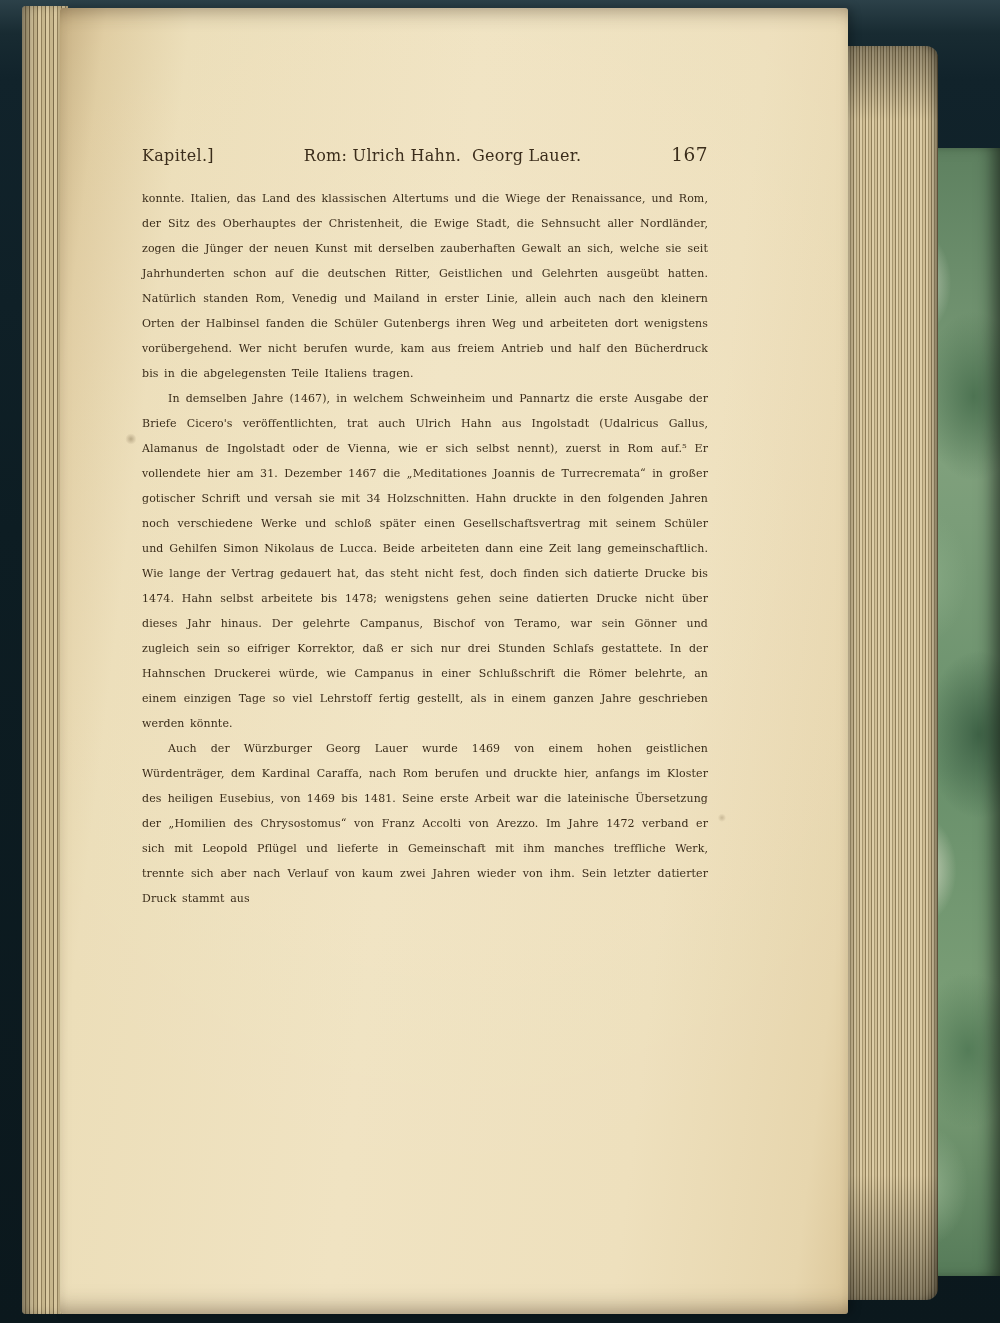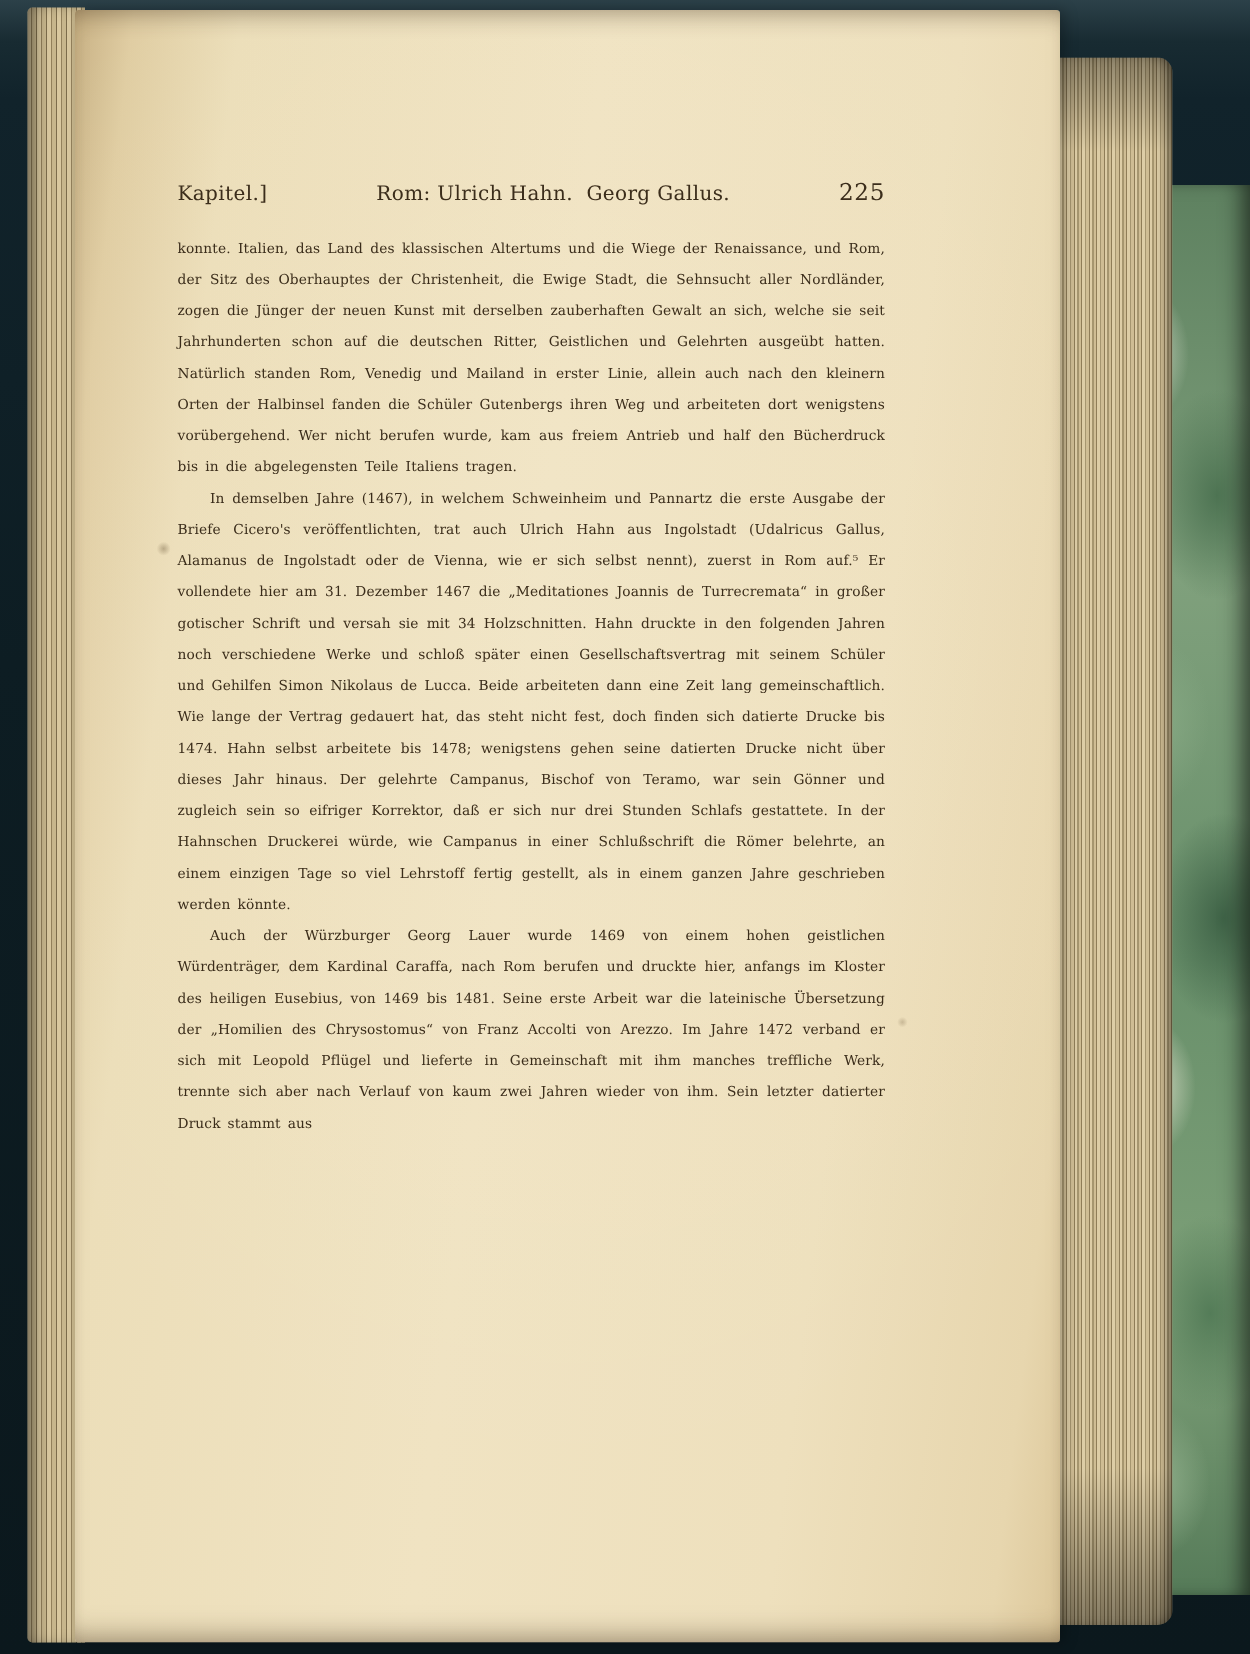--- a/index.html
+++ b/index.html
@@ -105,22 +105,22 @@
 </head>
 <body>
 
 <div class="scene">
   <div class="marble"></div>
   <div class="left-edges"></div>
   <div class="fore-edge"></div>
   <div class="page">
     <div class="running-head">
       <span class="rh-left">Kapitel.]</span>
-      <span class="rh-center">Rom: Ulrich Hahn.  Georg Gallus.</span>
-      <span class="rh-right">225</span>
+      <span class="rh-center">Rom: Ulrich Hahn.  Georg Lauer.</span>
+      <span class="rh-right">167</span>
     </div>
     <div class="text-block">
         <p class="para">konnte.  Italien, das Land des klassischen Altertums und die Wiege der Renaissance, und Rom, der Sitz des Oberhauptes der Christenheit, die Ewige Stadt, die Sehnsucht aller Nordländer, zogen die Jünger der neuen Kunst mit derselben zauberhaften Gewalt an sich, welche sie seit Jahrhunderten schon auf die deutschen Ritter, Geistlichen und Gelehrten ausgeübt hatten.  Natürlich standen Rom, Venedig und Mailand in erster Linie, allein auch nach den kleinern Orten der Halbinsel fanden die Schüler Gutenbergs ihren Weg und arbeiteten dort wenigstens vorübergehend. Wer nicht berufen wurde, kam aus freiem Antrieb und half den Bücherdruck bis in die abgelegensten Teile Italiens tragen.</p>
         <p class="para indent">In demselben Jahre (1467), in welchem Schweinheim und Pannartz die erste Ausgabe der Briefe Cicero's veröffentlichten, trat auch Ulrich Hahn aus Ingolstadt (Udalricus Gallus, Alamanus de Ingolstadt oder de Vienna, wie er sich selbst nennt), zuerst in Rom auf.⁵  Er vollendete hier am 31. Dezember 1467 die „Meditationes Joannis de Turrecremata“ in großer gotischer Schrift und versah sie mit 34 Holzschnitten. Hahn druckte in den folgenden Jahren noch verschiedene Werke und schloß später einen Gesellschaftsvertrag mit seinem Schüler und Gehilfen Simon Nikolaus de Lucca.  Beide arbeiteten dann eine Zeit lang gemeinschaftlich.  Wie lange der Vertrag gedauert hat, das steht nicht fest, doch finden sich datierte Drucke bis 1474.  Hahn selbst arbeitete bis 1478; wenigstens gehen seine datierten Drucke nicht über dieses Jahr hinaus. Der gelehrte Campanus, Bischof von Teramo, war sein Gönner und zugleich sein so eifriger Korrektor, daß er sich nur drei Stunden Schlafs gestattete.  In der Hahnschen Druckerei würde, wie Campanus in einer Schlußschrift die Römer belehrte, an einem einzigen Tage so viel Lehrstoff fertig gestellt, als in einem ganzen Jahre geschrieben werden könnte.</p>
         <p class="para indent">Auch der Würzburger Georg Lauer wurde 1469 von einem hohen geistlichen Würdenträger, dem Kardinal Caraffa, nach Rom berufen und druckte hier, anfangs im Kloster des heiligen Eusebius, von 1469 bis 1481.  Seine erste Arbeit war die lateinische Übersetzung der „Homilien des Chrysostomus“ von Franz Accolti von Arezzo.  Im Jahre 1472 verband er sich mit Leopold Pflügel und lieferte in Gemeinschaft mit ihm manches treffliche Werk, trennte sich aber nach Verlauf von kaum zwei Jahren wieder von ihm.  Sein letzter datierter Druck stammt aus</p>
       </div>
   </div>
 </div>
 
 </body></html>

